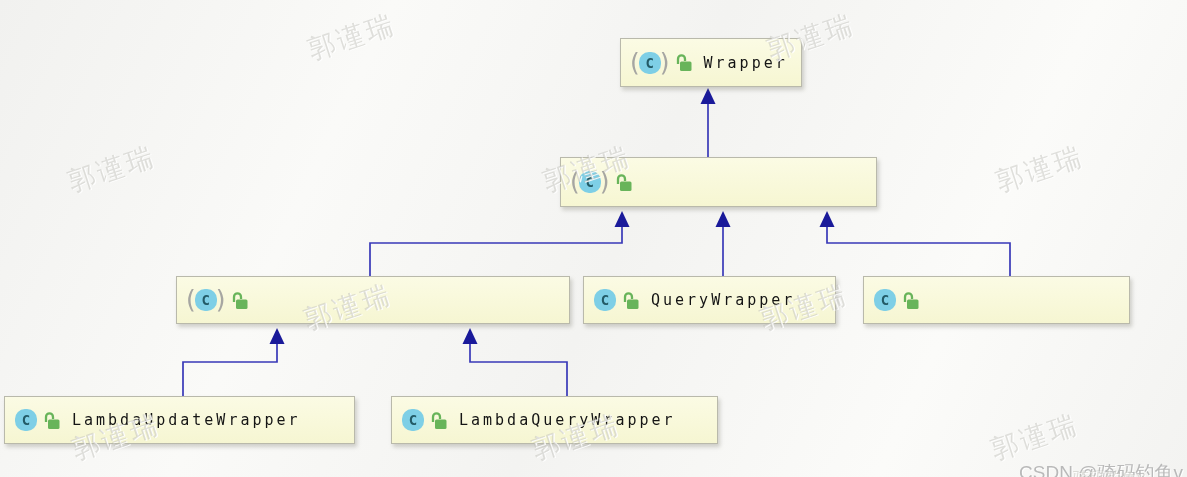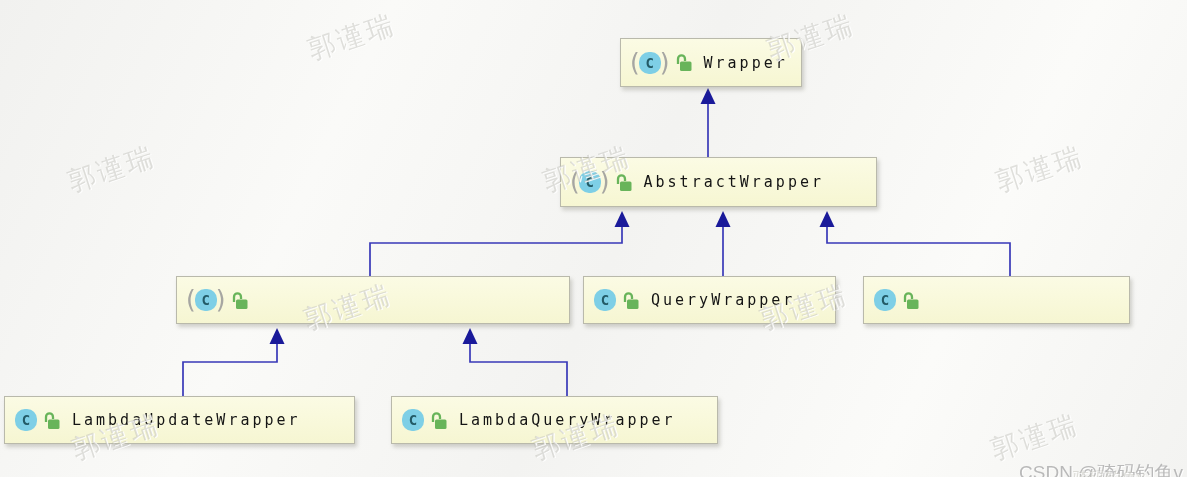--- a/index.html
+++ b/index.html
@@ -113,21 +113,20 @@
       <span class="paren">(</span>
       <span class="circle">
           <span class="cletter">C</span>
         </span>
       <span class="paren">)</span>
     </span>
     <svg class="lock" width="17" height="19" viewBox="0 0 17 19">
       <path d="M3,11 V5.9 a3.5,3.5 0 0 1 7,0 V8" fill="none" stroke="#68b45a" stroke-width="2.3"></path>
       <rect x="5" y="8.5" width="11.5" height="9.5" rx="1.5" fill="#68b45a"></rect>
     </svg>
-    <span class="label">AbstractWrapper</span>
   </div>
 
   <div class="node n2">
     <span class="cls-icon">
       <span class="paren">(</span>
       <span class="circle">
           <span class="cletter">C</span>
         </span>
       <span class="paren">)</span>
     </span>

